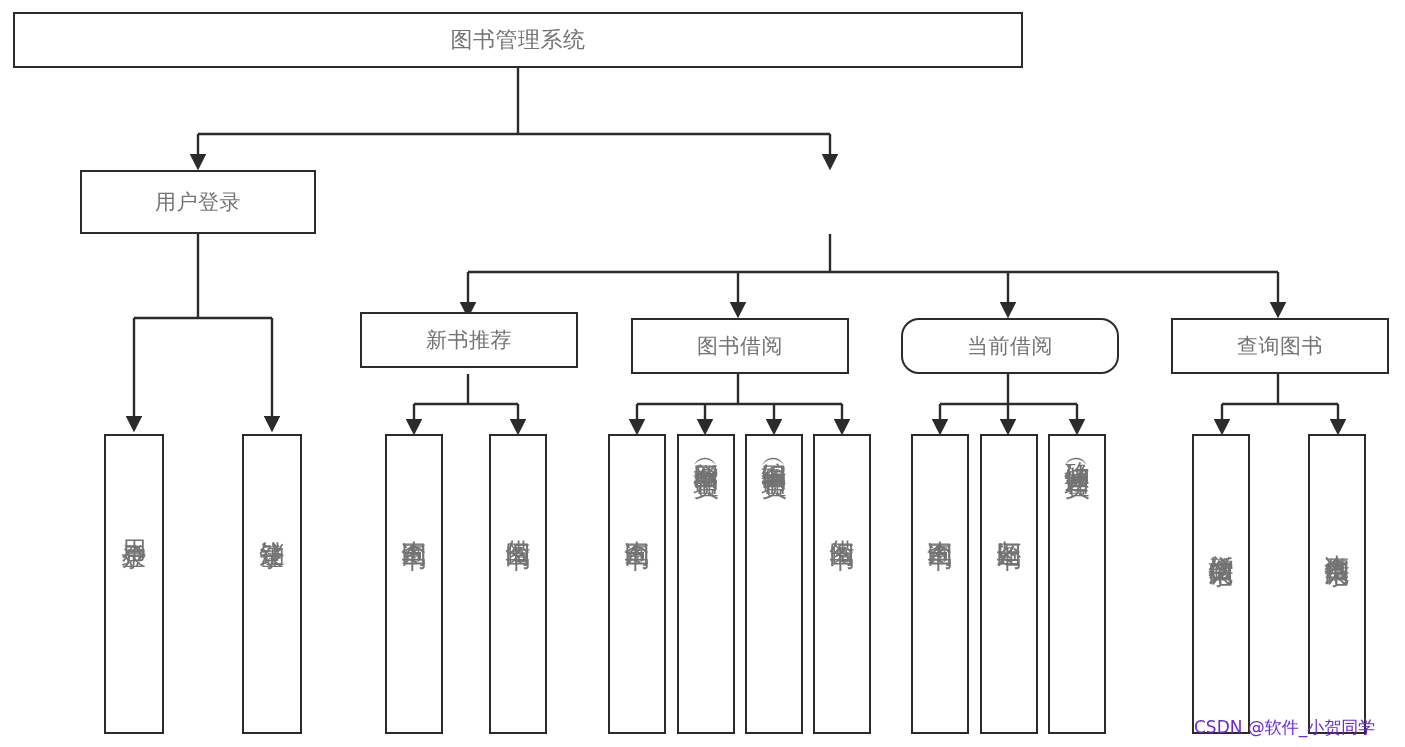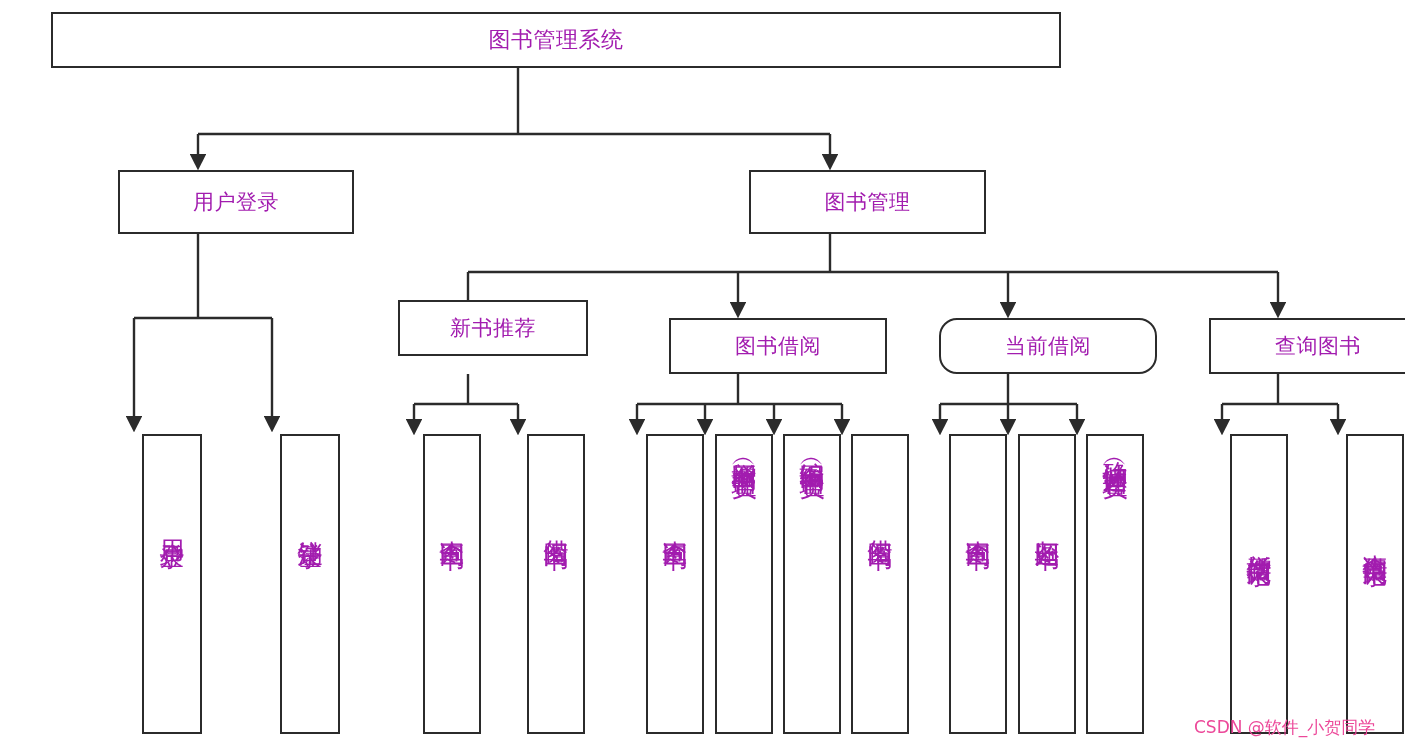--- a/index.html
+++ b/index.html
@@ -26,22 +26,21 @@
     pointer-events: none;
   }
   .node {
     position: absolute;
     box-sizing: border-box;
     background: #ffffff;
     border: 2px solid #2b2b2b;
     display: flex;
     align-items: center;
     justify-content: center;
-    color: #a21caf;
-    margin-left: 38px;
+    color: #737373;
   }
   .node .label {
     text-align: center;
     line-height: 1.18;
     letter-spacing: 0.5px;
   }
   .node.horiz .label {
     writing-mode: horizontal-tb;
     font-size: 21px;
   }
@@ -60,21 +59,21 @@
   }
   .node.vert.mid .label {
     margin-top: 78px;
   }
   .node.vert.midshort .label {
     margin-top: 92px;
   }
   .node.root .label { font-size: 22px; }
   .watermark {
     position: absolute;
-    color: #ec4899;
+    color: #6d28d9;
     font-size: 17px;
     white-space: nowrap;
     font-family: "DejaVu Sans", "Liberation Sans", sans-serif;
   }
 </style>
 </head>
 <body>
 
 <div id="canvas">
 
@@ -129,25 +128,22 @@
     </g>
   </svg>
 
   <div class="node horiz root" style="left:13px; top:12px; width:1010px; height:56px;">
     <span class="label">图书管理系统</span>
   </div>
 
   <div class="node horiz" style="left:80px; top:170px; width:236px; height:64px;">
     <span class="label">用户登录</span>
   </div>
-  <div class="node horiz" style="left:711px; top:170px; width:237px; height:64px;">
-    <span class="label">图书管理</span>
-  </div>
-
-  <div class="node horiz" style="left:360px; top:300px; width:190px; height:56px;justify-content:center;">
+
+  <div class="node horiz" style="left:360px; top:312px; width:218px; height:56px;justify-content:center;">
     <span class="label">新书推荐</span>
   </div>
   <div class="node horiz" style="left:631px; top:318px; width:218px; height:56px;justify-content:center;">
     <span class="label">图书借阅</span>
   </div>
   <div class="node horiz" style="left:901px; top:318px; width:218px; height:56px;border-radius:18px;">
     <span class="label">当前借阅</span>
   </div>
   <div class="node horiz" style="left:1171px; top:318px; width:218px; height:56px;">
     <span class="label">查询图书</span>

